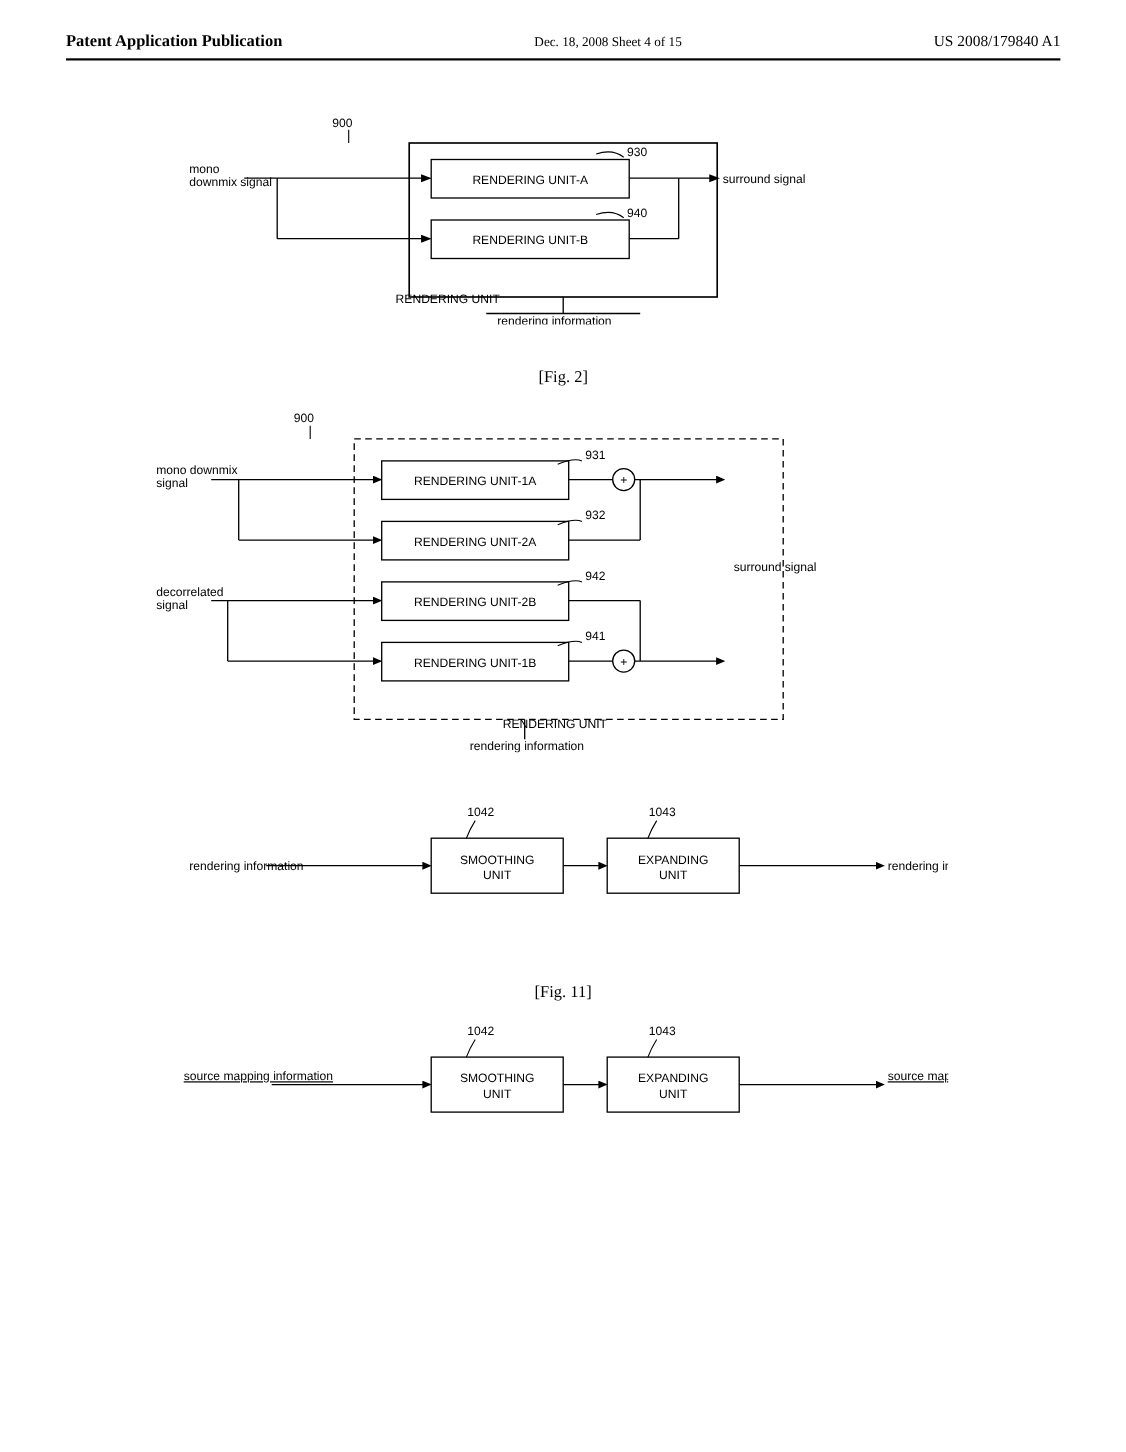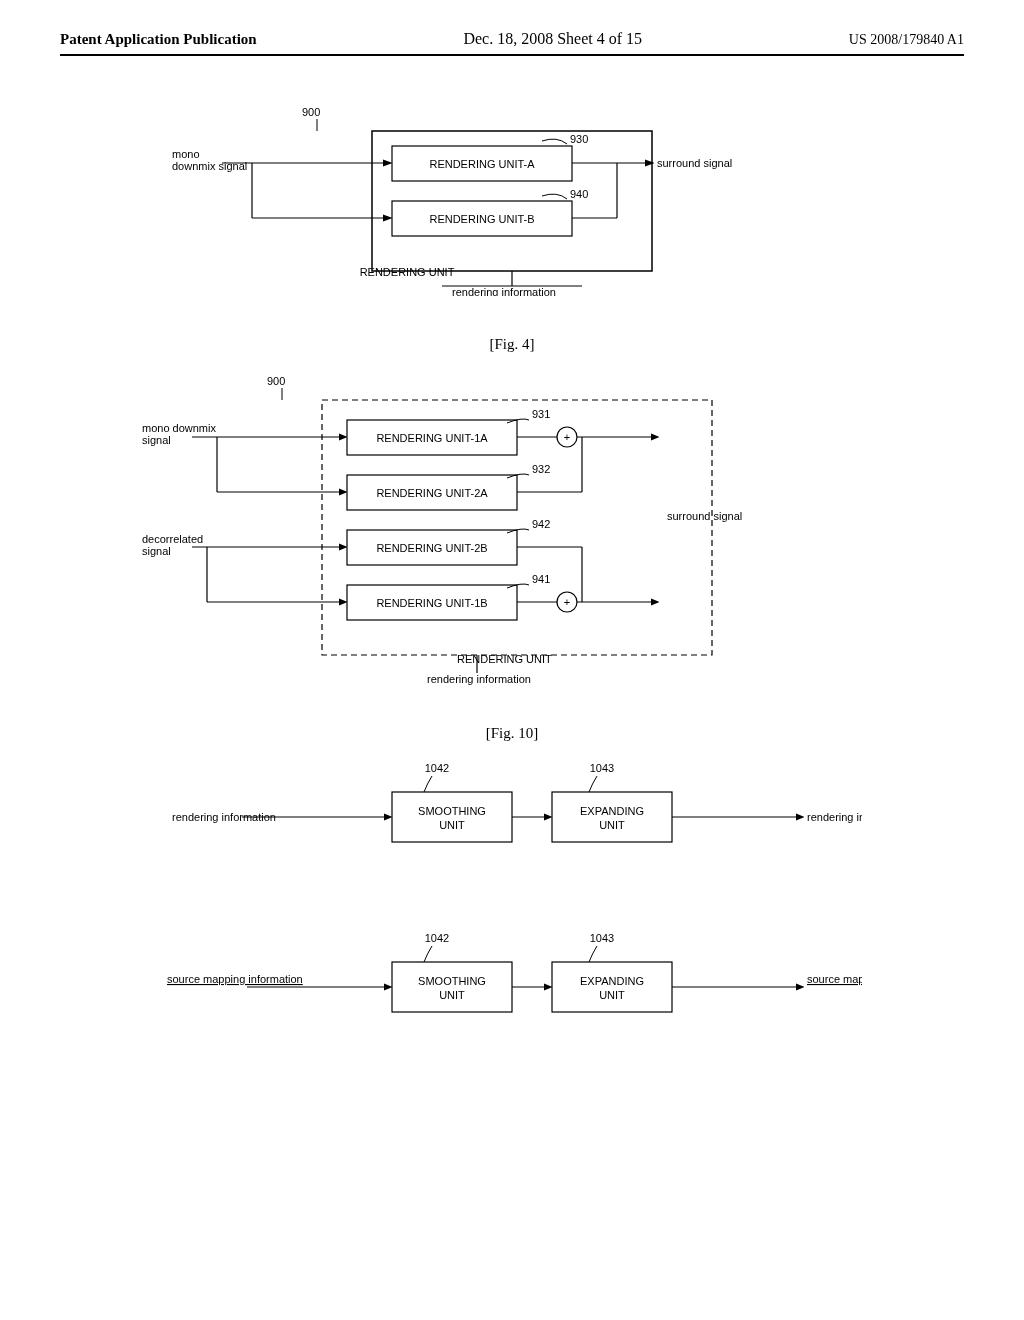--- a/index.html
+++ b/index.html
@@ -26,21 +26,21 @@
       align-items: baseline;
       border-bottom: 2px solid #000;
       padding-bottom: 6px;
       margin-bottom: 30px;
     }
     .header-left {
       font-size: 15px;
       font-weight: bold;
     }
     .header-center {
-      font-size: 16px;
+      font-size: 12px;
     }
     .header-right {
       font-size: 14px;
     }
 
     
     .fig-label {
       text-align: center;
       font-size: 15px;
       margin-bottom: 12px;
@@ -114,21 +114,21 @@
 
       <defs>
         <marker id="arrow" markerWidth="8" markerHeight="8" refX="6" refY="3" orient="auto">
           <path d="M0,0 L0,6 L8,3 z" fill="#000"></path>
         </marker>
       </defs>
     </svg>
   </div>
 
   <div class="figure-section">
-    <div class="fig-label">[Fig. 4]</div>
+    <div class="fig-label">[Fig. 2]</div>
     <svg width="750" height="320">
       <defs>
         <marker id="arrow2" markerWidth="7" markerHeight="7" refX="5" refY="3" orient="auto">
           <path d="M0,0 L0,6 L7,3 z" fill="#000"></path>
         </marker>
       </defs>
 
       <text x="130" y="20" font-family="Arial,sans-serif" font-size="12">900</text>
       <line x1="145" y1="23" x2="145" y2="35" stroke="#000" stroke-width="1"></line>
 
@@ -183,21 +183,20 @@
       <line x1="440" y1="72" x2="520" y2="72" stroke="#000" stroke-width="1.2" marker-end="url(#arrow2)"></line>
       <line x1="440" y1="237" x2="520" y2="237" stroke="#000" stroke-width="1.2" marker-end="url(#arrow2)"></line>
       <text x="530" y="155" font-family="Arial,sans-serif" font-size="11">surround signal</text>
 
       <line x1="340" y1="290" x2="340" y2="308" stroke="#000" stroke-width="1.2"></line>
       <text x="290" y="318" font-family="Arial,sans-serif" font-size="11">rendering information</text>
     </svg>
   </div>
 
   <div class="figure-section">
-    <div class="fig-label">[Fig. 10]</div>
     <svg width="700" height="130">
       <defs>
         <marker id="arrow3" markerWidth="7" markerHeight="7" refX="5" refY="3" orient="auto">
           <path d="M0,0 L0,6 L7,3 z" fill="#000"></path>
         </marker>
       </defs>
 
       <text x="275" y="18" font-family="Arial,sans-serif" font-size="11" text-anchor="middle">1042</text>
       <path d="M 270 22 Q 265 30 262 38" fill="none" stroke="#000" stroke-width="1"></path>
 
@@ -216,20 +215,21 @@
       <text x="10" y="67" font-family="Arial,sans-serif" font-size="11">rendering information</text>
 
       <line x1="350" y1="63" x2="388" y2="63" stroke="#000" stroke-width="1.2" marker-end="url(#arrow3)"></line>
 
       <line x1="510" y1="63" x2="640" y2="63" stroke="#000" stroke-width="1.2" marker-end="url(#arrow3)"></line>
       <text x="645" y="67" font-family="Arial,sans-serif" font-size="11">rendering information</text>
     </svg>
   </div>
 
   <div class="figure-section">
+    <div class="fig-label">[Fig. 11]</div>
     <svg width="700" height="130">
       <defs>
         <marker id="arrow4" markerWidth="7" markerHeight="7" refX="5" refY="3" orient="auto">
           <path d="M0,0 L0,6 L7,3 z" fill="#000"></path>
         </marker>
       </defs>
 
       <text x="275" y="18" font-family="Arial,sans-serif" font-size="11" text-anchor="middle">1042</text>
       <path d="M 270 22 Q 265 30 262 38" fill="none" stroke="#000" stroke-width="1"></path>
 

